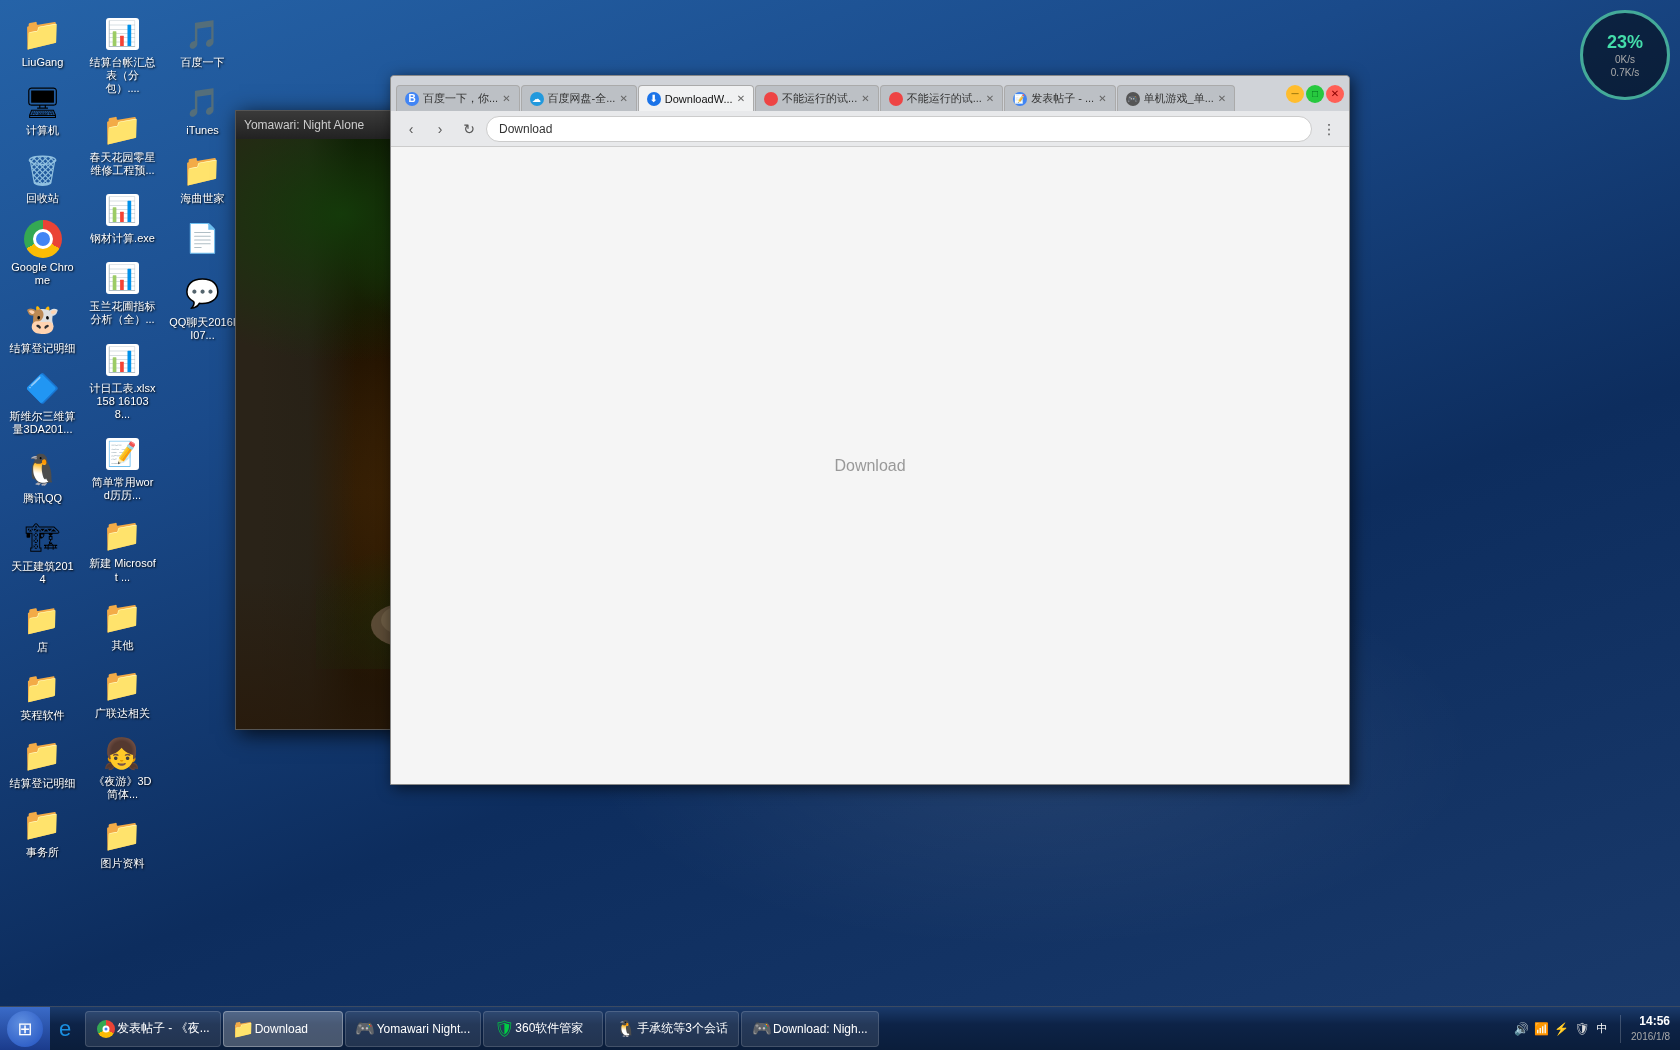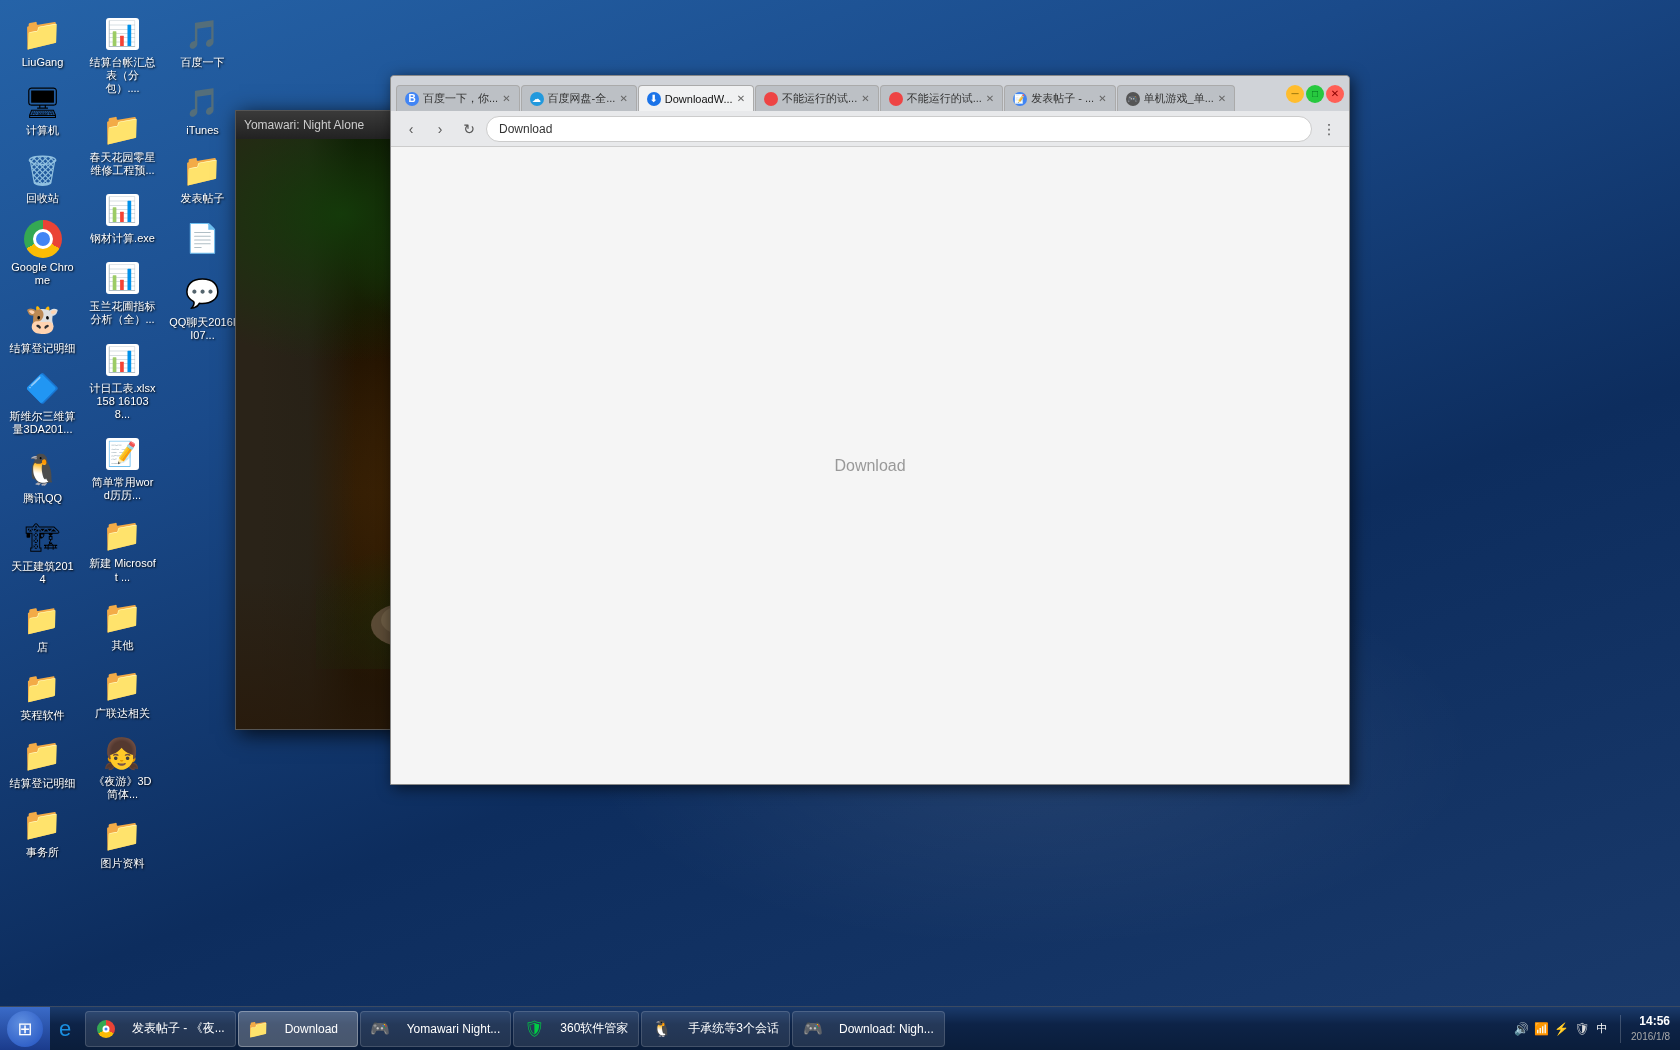--- a/index.html
+++ b/index.html
@@ -449,21 +449,21 @@
       padding: 0 5px;
     }
     .taskbar-item {
       height: 36px;
       padding: 0 10px;
       background: rgba(255,255,255,0.1);
       border: 1px solid rgba(255,255,255,0.15);
       border-radius: 4px;
       display: flex;
       align-items: center;
-      gap: 16px;
+      gap: 1px;
       cursor: pointer;
       color: white;
       font-size: 12px;
       min-width: 120px;
       max-width: 180px;
     }
     .taskbar-item.active {
       background: rgba(255,255,255,0.25);
       border-color: rgba(255,255,255,0.3);
     }
@@ -679,36 +679,43 @@
     <div class="desktop-icon">
       <div class="icon-img">
           <span style="font-size:28px;color:#fc94c1;">🎵</span>
         </div>
       <div class="icon-label">iTunes</div>
     </div>
     <div class="desktop-icon">
       <div class="icon-img">
           <span style="font-size:32px;color:#f0c040;">📁</span>
         </div>
-      <div class="icon-label">发表帖子</div>
+      <div class="icon-label">海曲世家</div>
     </div>
     <div class="desktop-icon">
       <div class="icon-img">
           <span style="font-size:28px;">📄</span>
         </div>
       <div class="icon-label"></div>
     </div>
     <div class="desktop-icon">
       <div class="icon-img">
           <span style="font-size:28px;color:#12b7f5;">💬</span>
         </div>
       <div class="icon-label">QQ聊天2016II07...</div>
     </div>
   </div>
 
+  <div class="system-monitor">
+    <div class="percent">23%</div>
+    <div class="speed">
+      <span>0K/s</span><br>
+      <span>0.7K/s</span>
+    </div>
+  </div>
 
   <div class="game-window">
     <div class="game-titlebar">
       <div class="game-title">Yomawari: Night Alone</div>
       <div class="game-controls">
         <button class="game-ctrl-btn min">─</button>
         <button class="game-ctrl-btn max">□</button>
         <button class="game-ctrl-btn close">✕</button>
       </div>
     </div>

